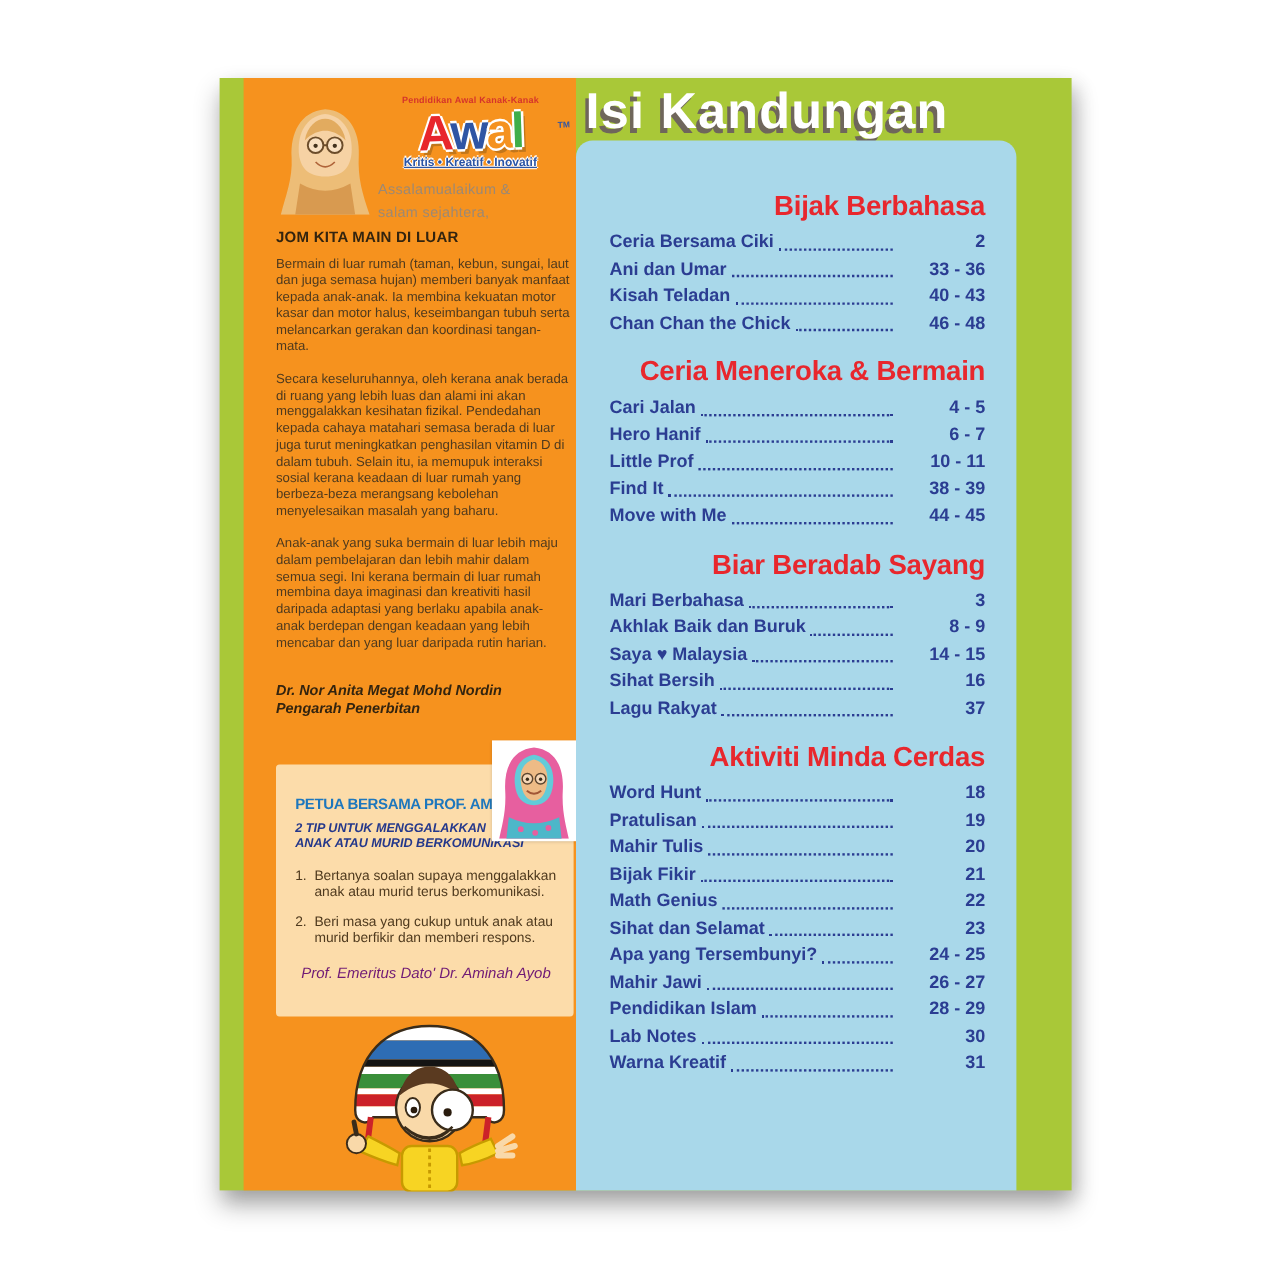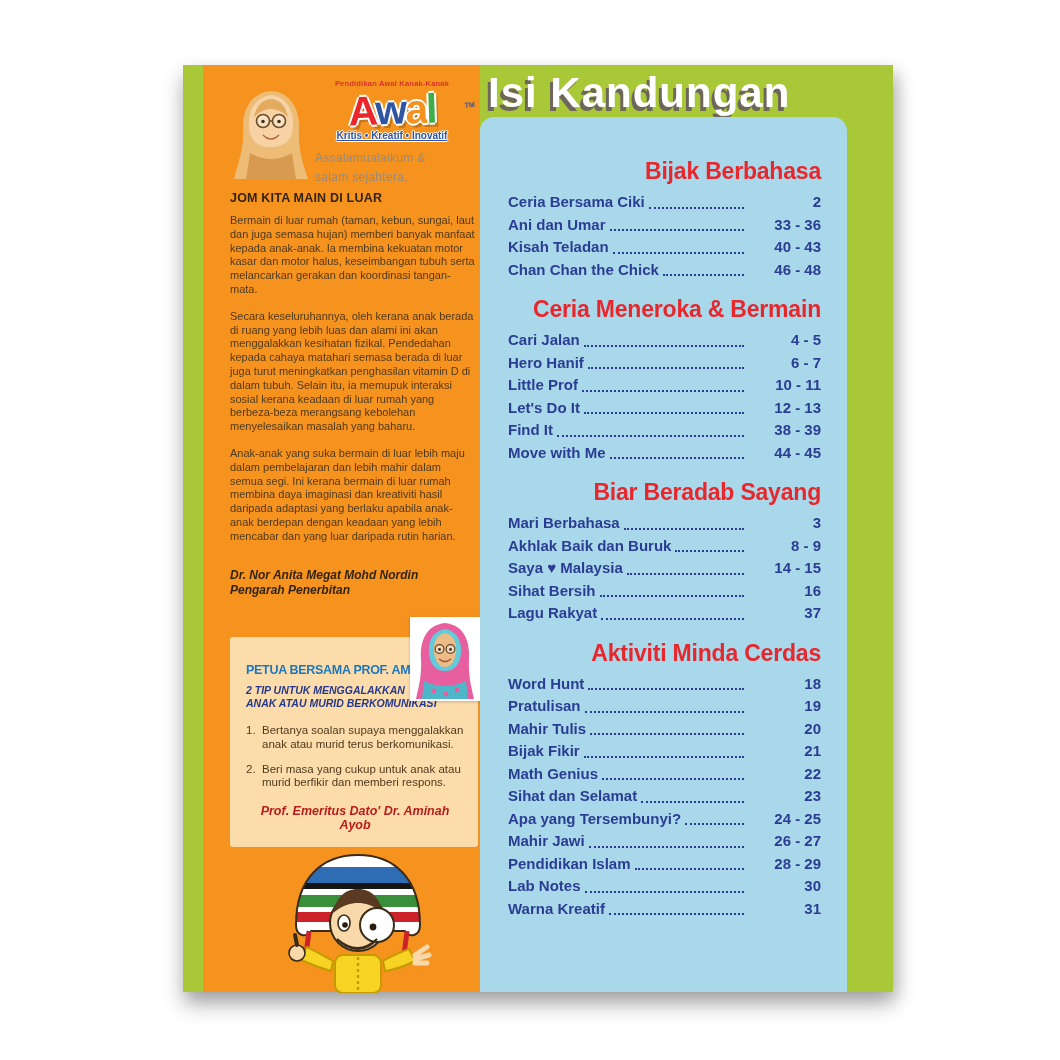--- a/index.html
+++ b/index.html
@@ -35,21 +35,21 @@
 
   
   .petua{position:absolute;left:27px;top:572px;width:248px;height:210px;background:#fcdcaa;border-radius:3px;
          padding:26px 14px 12px 16px;}
   .aminah-photo{position:absolute;right:-2px;top:-20px;width:70px;height:84px;background:#fff;padding:2px;box-shadow:0 1px 3px rgba(0,0,0,.2);}
   .petua-title{font-size:12.5px;font-weight:bold;color:#1d77bd;letter-spacing:-.3px;white-space:nowrap;}
   .petua-sub{margin-top:7px;font-size:10.5px;line-height:13px;font-weight:bold;font-style:italic;color:#25388b;}
   .petua-list{margin-top:14px;font-size:11.5px;line-height:13.8px;color:#4f3a1e;}
   .petua-item{display:flex;margin-bottom:11px;}
   .petua-num{width:16px;flex:none;}
-  .petua-sign{margin-top:14px;text-align:center;font-size:12.5px;font-weight:bold;font-style:italic;color:#b91c1c;}
+  .petua-sign{margin-top:14px;text-align:center;font-size:12.5px;font-weight:normal;font-style:italic;color:#701a75;}
 
   .mascot{position:absolute;left:70px;top:778px;width:170px;height:150px;}
 
   
   .toc-title{position:absolute;left:305px;top:4px;width:370px;
              font-size:42px;font-weight:bold;color:#ffffff;letter-spacing:1px;
              text-shadow:-3px 4px 0 #6f665b;}
   .blue-box{position:absolute;left:297px;top:52px;width:367px;bottom:0;background:#a9d8ea;
             border-radius:14px 14px 0 0;padding:40px 26px 0 28px;text-align:right;}
   .toc-heading{font-size:23px;font-weight:bold;color:#e8272d;margin:14px 0 6px 0;line-height:28px;letter-spacing:-.2px;}
@@ -212,25 +212,20 @@
               <span class="toc-label">Hero Hanif</span>
               <span class="toc-dots"></span>
               <span class="toc-pages">6 - 7</span>
             </div>
             <div class="toc-row">
               <span class="toc-label">Little Prof</span>
               <span class="toc-dots"></span>
               <span class="toc-pages">10 - 11</span>
             </div>
             <div class="toc-row">
-              <span class="toc-label">Let's Do It</span>
-              <span class="toc-dots"></span>
-              <span class="toc-pages">12 - 13</span>
-            </div>
-            <div class="toc-row">
               <span class="toc-label">Find It</span>
               <span class="toc-dots"></span>
               <span class="toc-pages">38 - 39</span>
             </div>
             <div class="toc-row">
               <span class="toc-label">Move with Me</span>
               <span class="toc-dots"></span>
               <span class="toc-pages">44 - 45</span>
             </div>
           </div>

